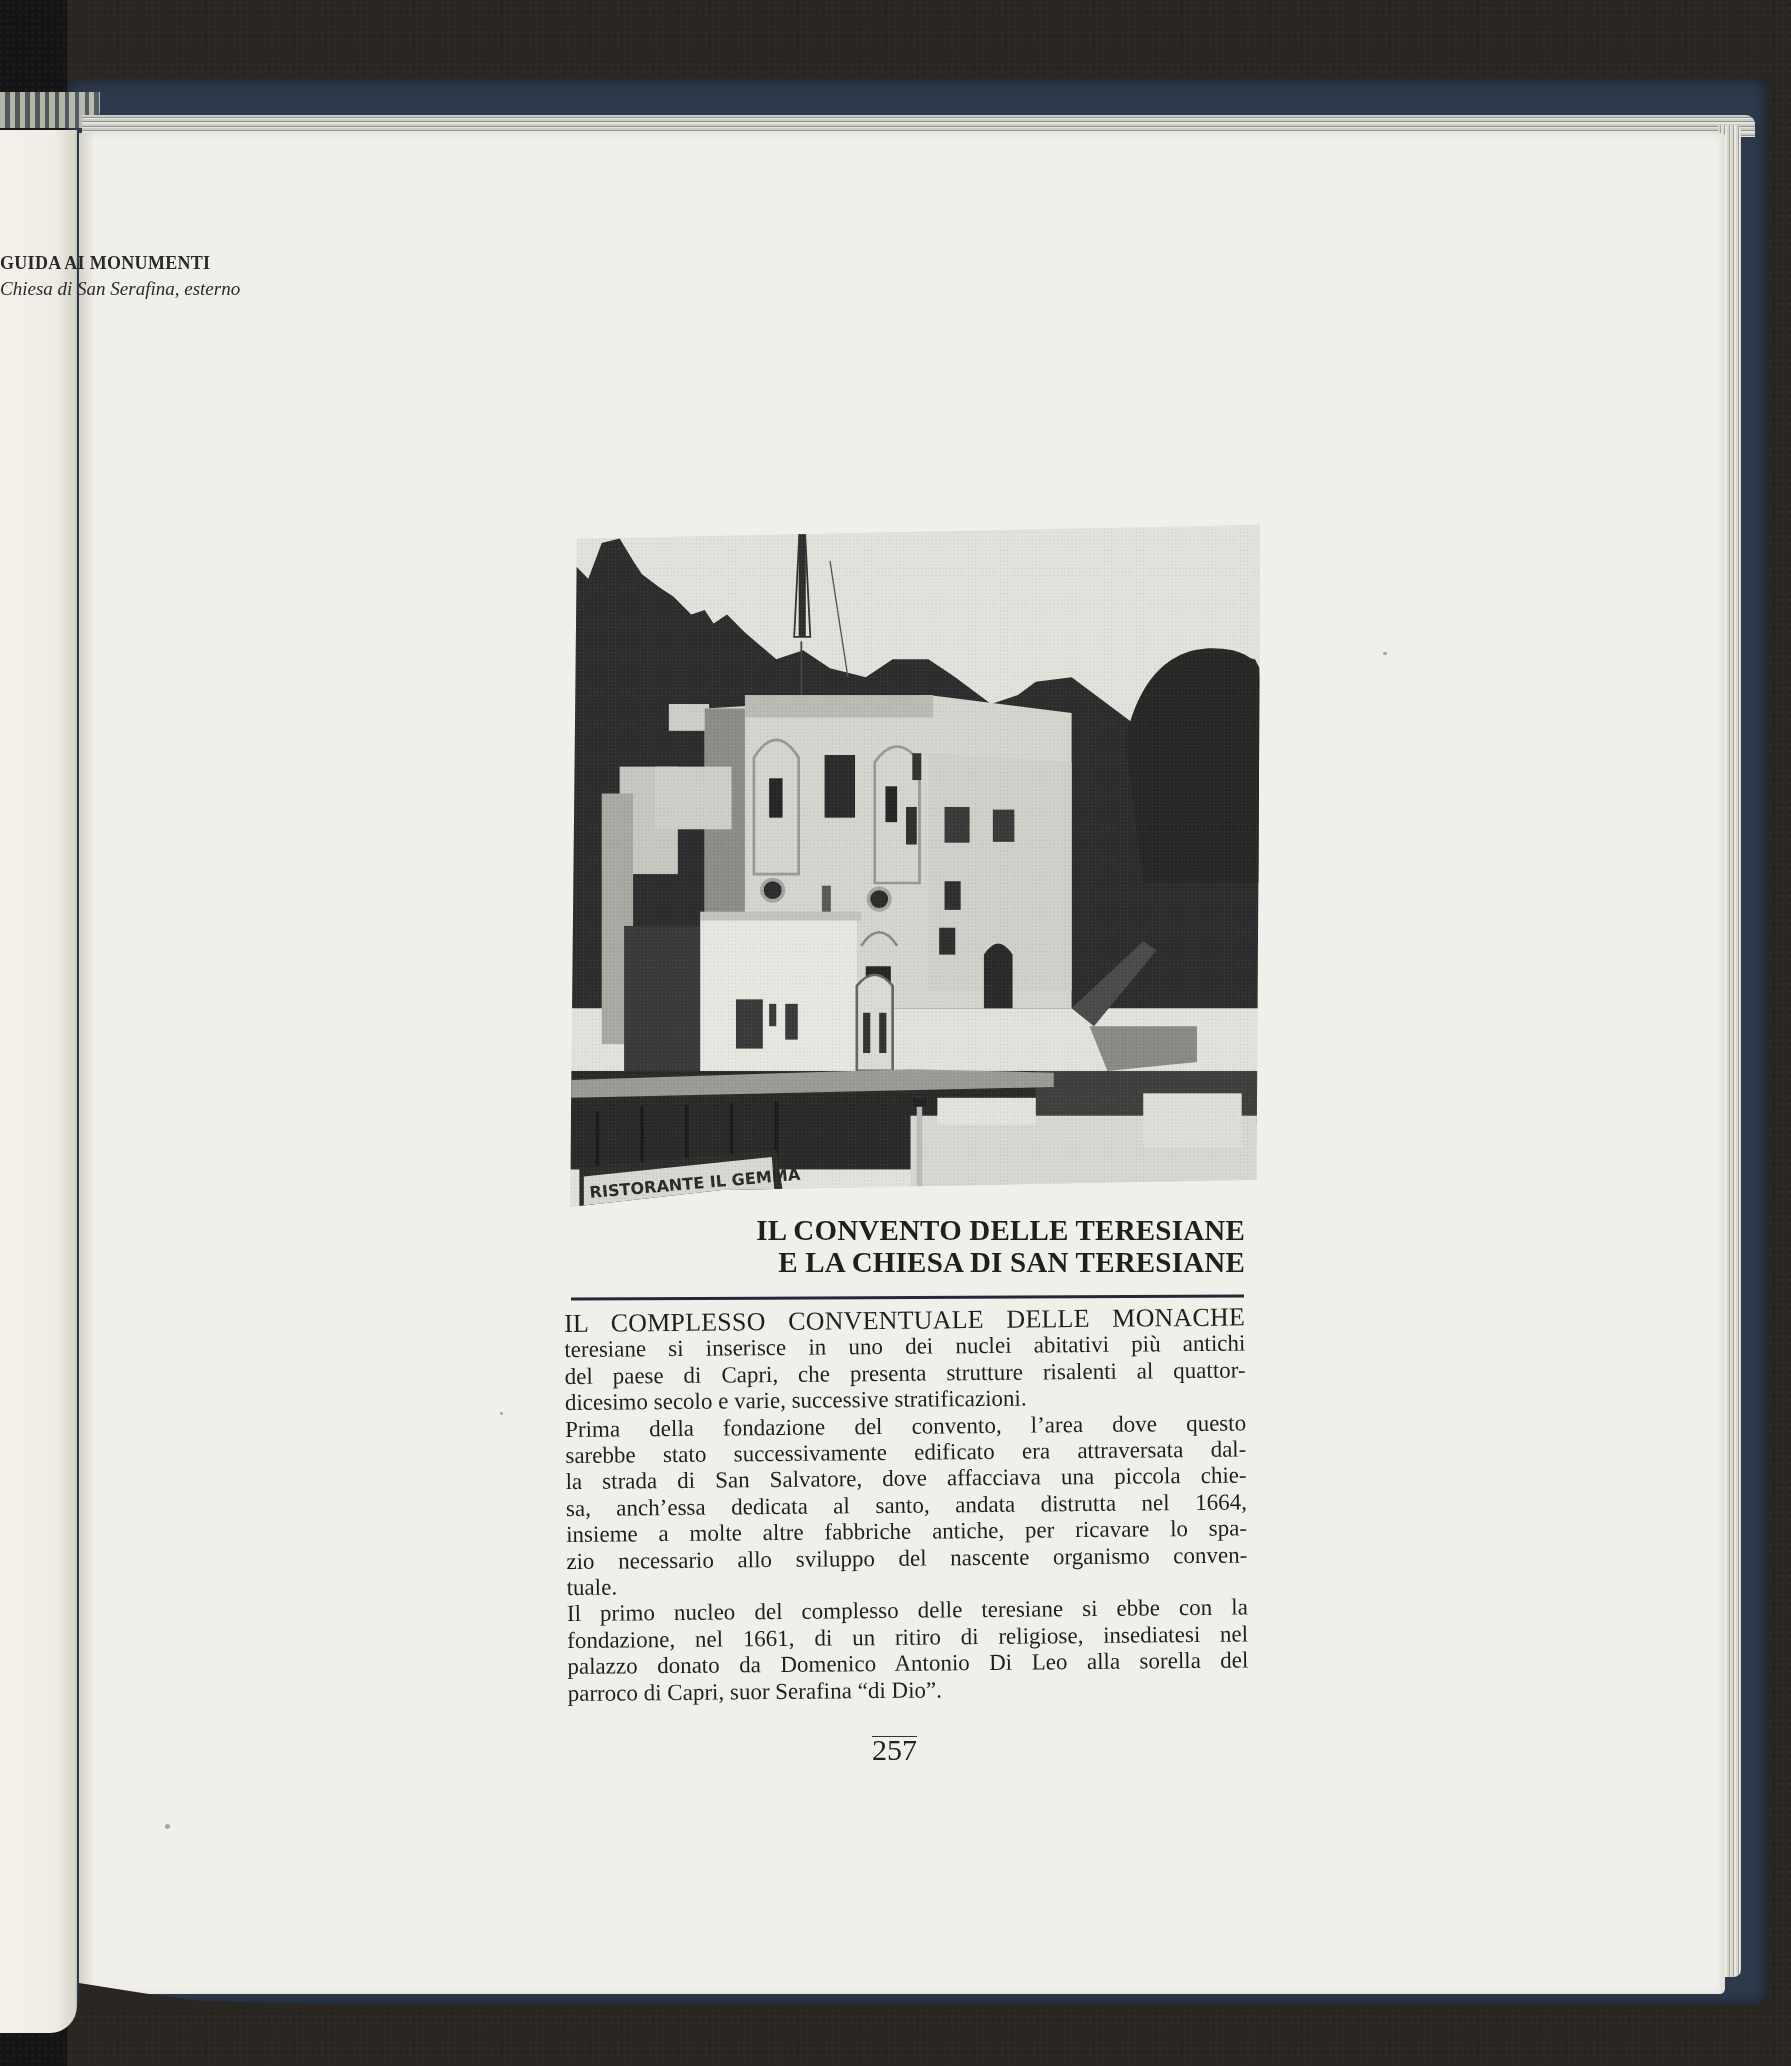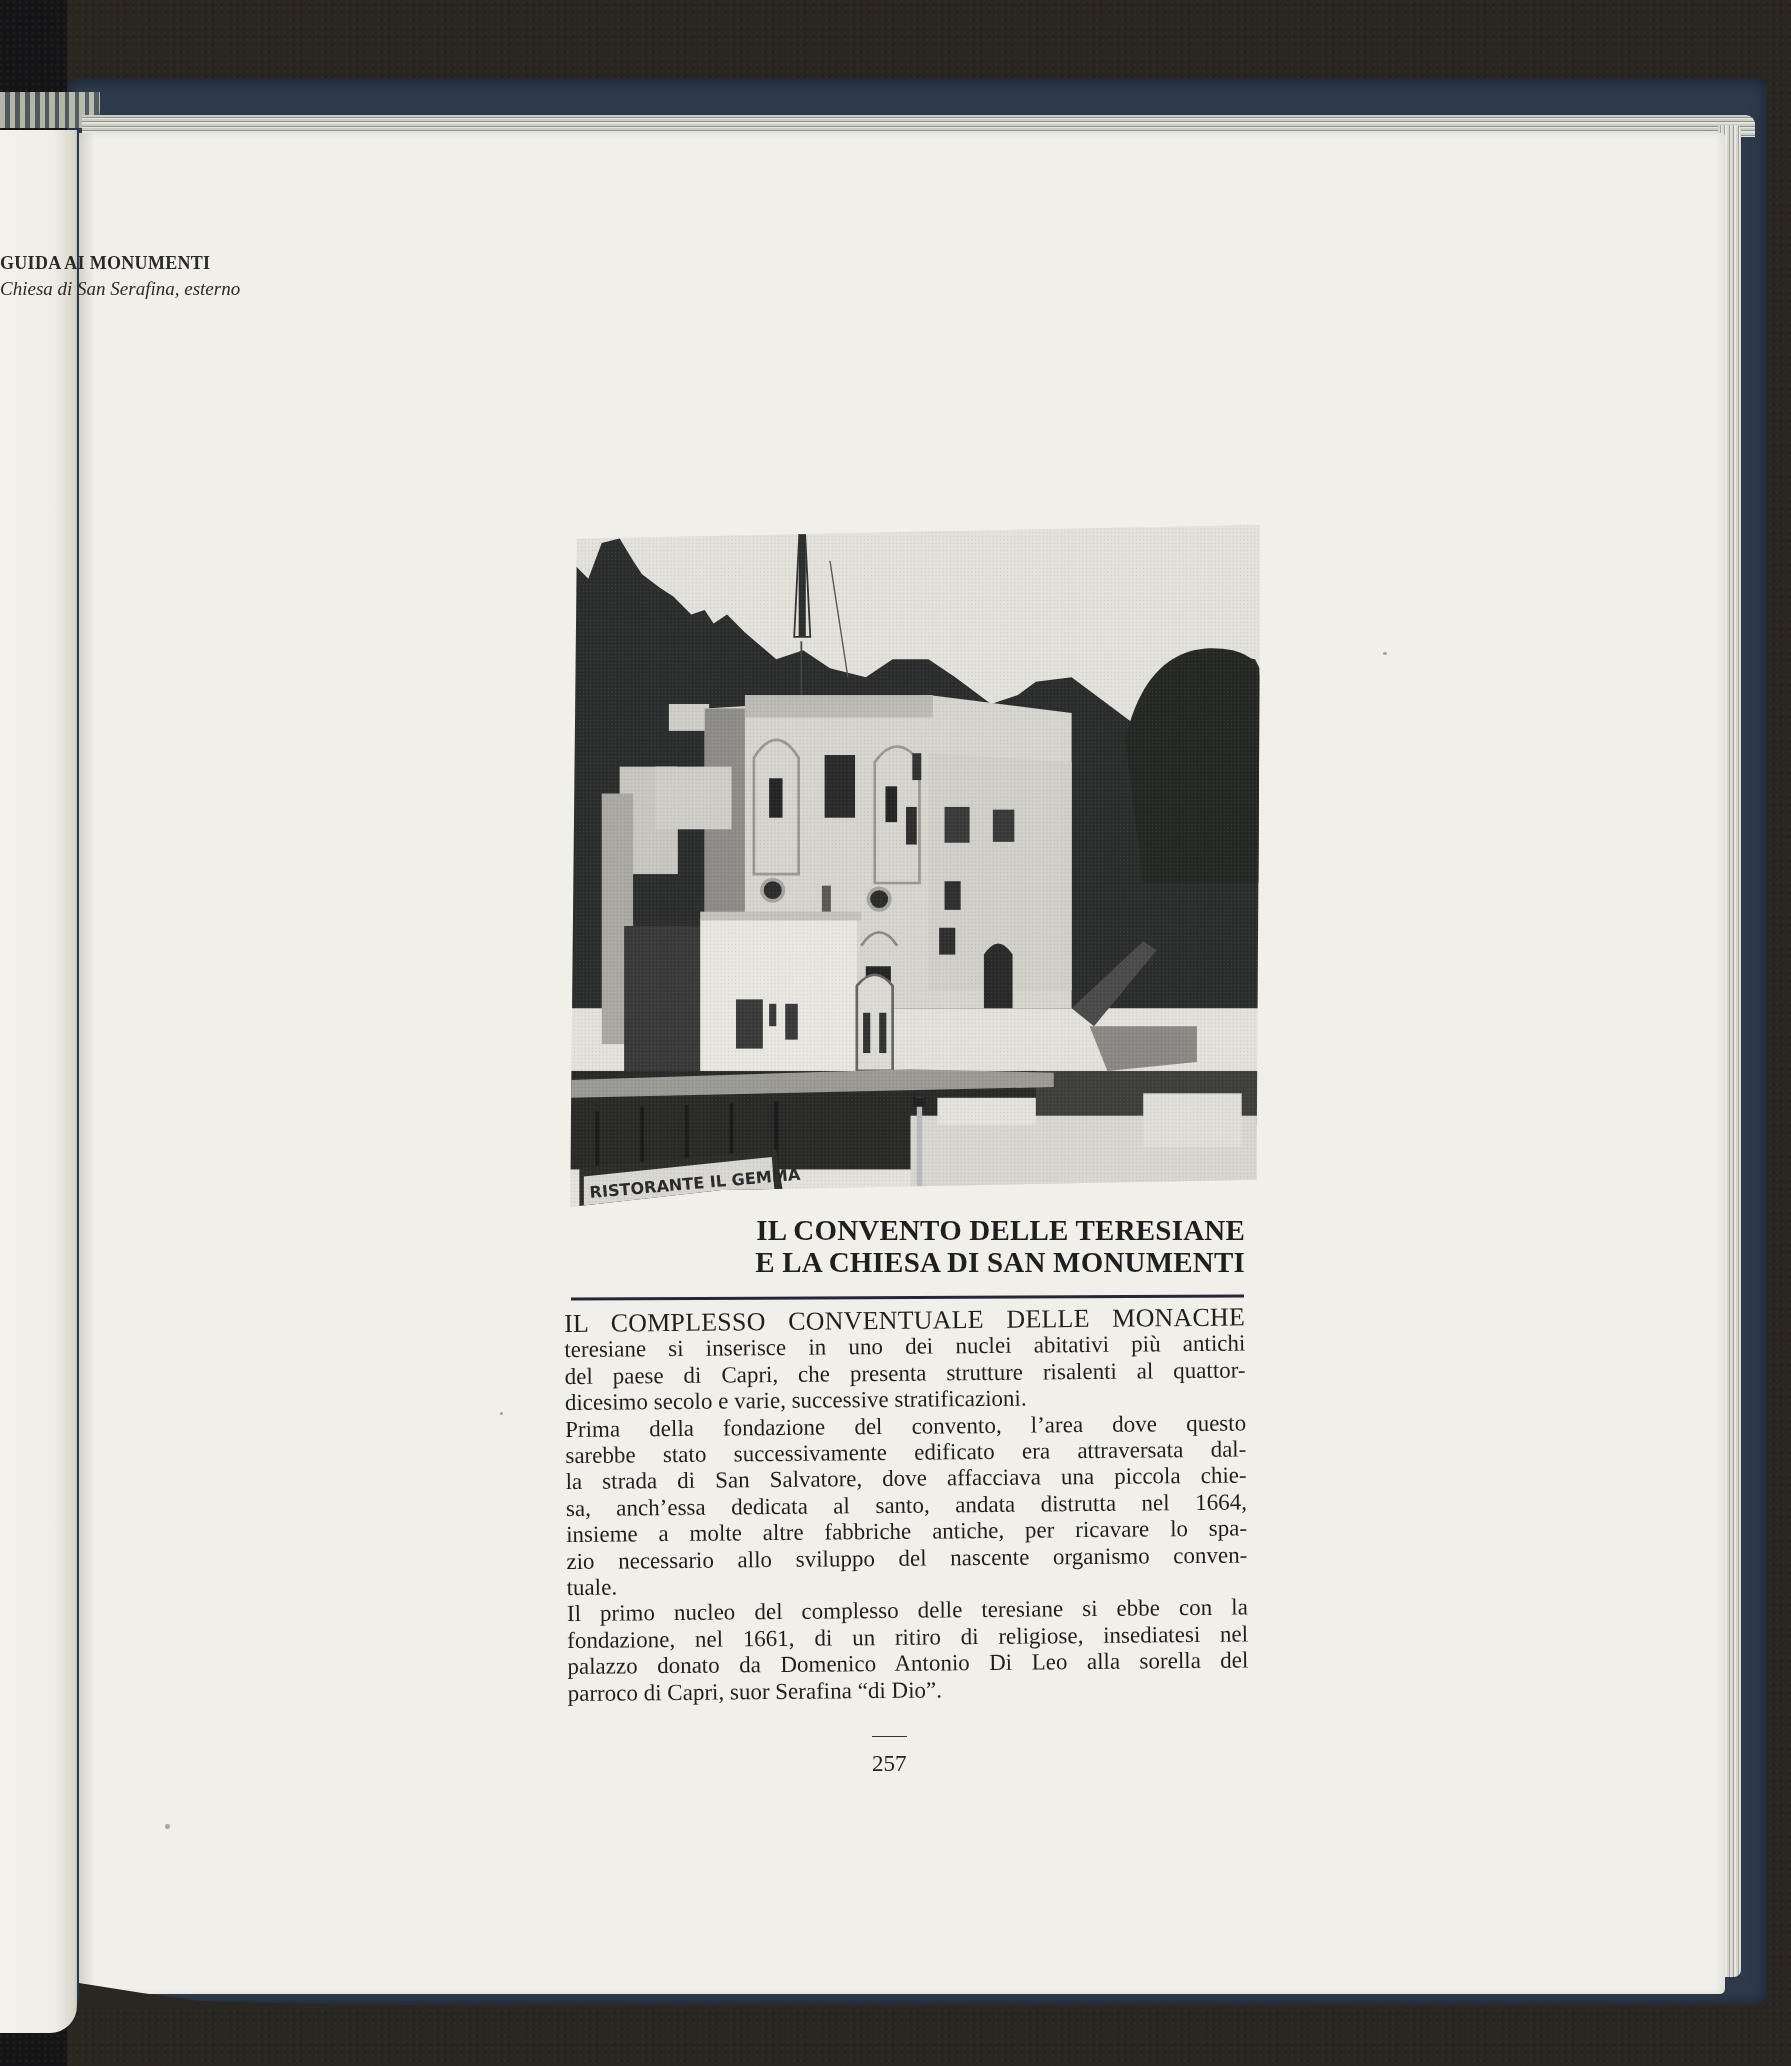--- a/index.html
+++ b/index.html
@@ -92,22 +92,22 @@
       transform: rotate(-0.25deg);
     }
     .body-text {
       font-size: 23px; line-height: 26.4px; margin-top: 12.5px; text-align: justify;
       transform: rotate(-0.55deg); transform-origin: left top;
     }
     .body-text .line { display: block; white-space: nowrap; text-align: justify; text-align-last: justify; }
     .body-text .line.last { text-align-last: left; }
     .body-text .caps { font-size: 26px; letter-spacing: 0.2px; }
     .page-number {
-      position: absolute; left: 872px; top: 1736px; font-size: 23px; color: #222;
-      border-top: 1.8px solid #333; padding-top: 14px; line-height: 25px;
+      position: absolute; left: 872px; top: 1736px; font-size: 30px; color: #222;
+      border-top: 1.8px solid #333; padding-top: 0; line-height: 25px;
     }
     .speck { position: absolute; background: #a9a69e; border-radius: 50%; }
   </style>
 </head>
 <body>
 
 <div class="backdrop-left"></div>
 <div class="backdrop-noise"></div>
 
 <div class="cover"></div>
@@ -212,21 +212,21 @@
     <path d="M10 718 L230 698 L240 762 L10 762 Z" fill="#2d2d2c"></path>
     <path d="M15 728 L225 706 L228 745 L15 760 Z" fill="#d9d7d2"></path>
     <text x="22" y="752" font-family="DejaVu Sans, sans-serif" font-weight="bold" font-size="18" fill="#2a2a2a" transform="rotate(-5 22 752)">RISTORANTE IL GEMMA</text>
     <rect width="770" height="762" fill="url(#grain)"></rect>
   </svg>
 </div>
 
 <div class="article">
   <h1 class="article-title">
     <span style="display:block">IL CONVENTO DELLE TERESIANE</span>
-    <span style="display:block">E LA CHIESA DI SAN MONUMENTI</span>
+    <span style="display:block">E LA CHIESA DI SAN TERESIANE</span>
   </h1>
   <div class="rule"></div>
   <div class="body-text">
     <span class="line caps">IL COMPLESSO CONVENTUALE DELLE MONACHE</span>
     <span class="line">teresiane si inserisce in uno dei nuclei abitativi più antichi</span>
     <span class="line">del paese di Capri, che presenta strutture risalenti al quattor-</span>
     <span class="line last">dicesimo secolo e varie, successive stratificazioni.</span>
     <span class="line">Prima della fondazione del convento, l’area dove questo</span>
     <span class="line">sarebbe stato successivamente edificato era attraversata dal-</span>
     <span class="line">la strada di San Salvatore, dove affacciava una piccola chie-</span>

